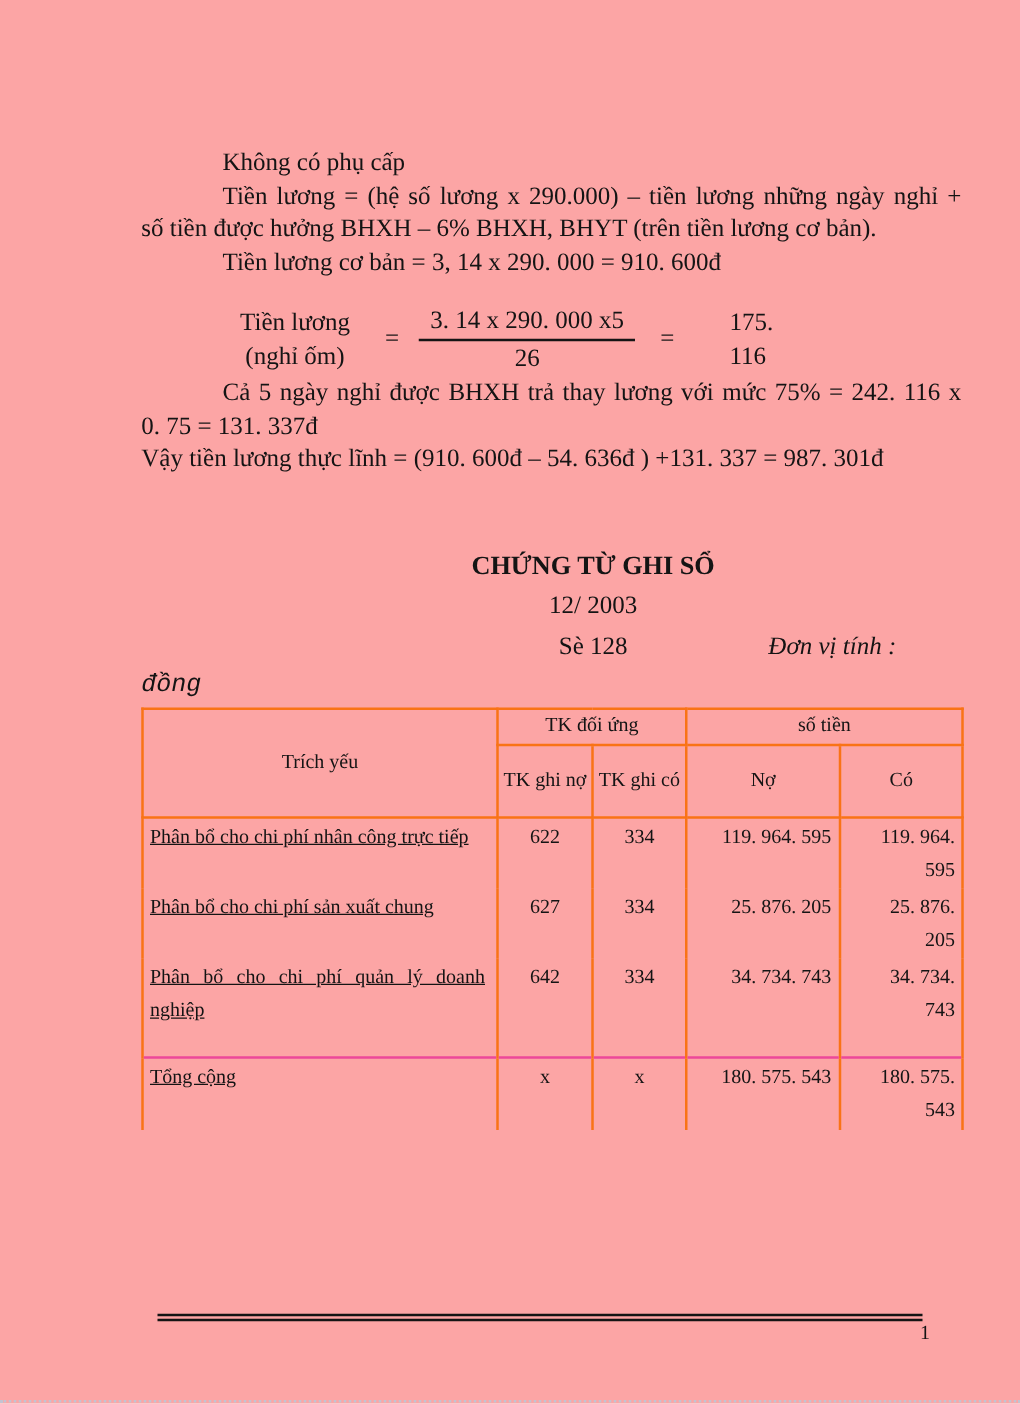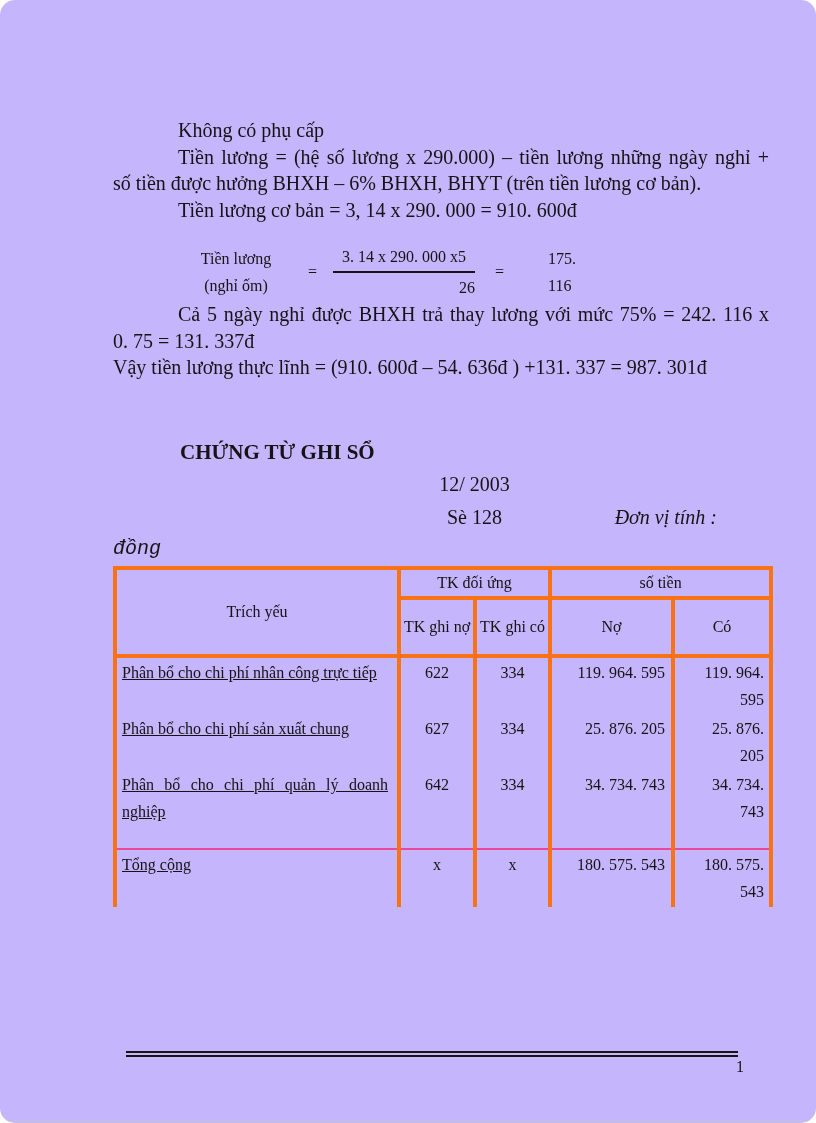--- a/index.html
+++ b/index.html
@@ -1,63 +1,62 @@
 <!DOCTYPE html>
 <html><head>
 <meta charset="utf-8">
 <style>
   * { margin: 0; padding: 0; box-sizing: border-box; }
   html, body { background: #ffffff; }
   .page {
     position: relative;
     width: 816px; height: 1123px;
-    background: #c4b5fd;
+    background: #fca5a5;
     color: #141414;
     font-family: "Liberation Serif", serif;
     overflow: hidden;
-    border-radius: 15px;
   }
   .content { padding: 117px 47px 0 113px; }
 
   
   .para { font-size: 20px; }
   .tline { line-height: 26.7px; }
   .tline.indent { padding-left: 65px; }
   .tline.stretch { text-align: justify; text-align-last: justify; }
 
   
   .formula {
     display: flex; align-items: center;
     margin-top: 19px; margin-left: 67px;
-    font-size: 16px; line-height: 27px;
+    font-size: 20px; line-height: 27px;
   }
   .f-label { width: 112px; text-align: center; }
   .f-eq { margin: 0 16px; }
   .f-eq2 { margin: 0 18px 0 20px; }
-  .f-frac { text-align: right; }
+  .f-frac { text-align: center; }
   .f-num { padding: 0 9px 1px 9px; border-bottom: 2px solid #141414; }
   .f-den { padding-top: 1px; }
   .f-res { width: 48px; margin-left: 26px; }
 
   
   .voucher { margin-top: 55px; font-size: 20px; line-height: 32.5px; }
-  .v-title { font-weight: bold; text-align: left; padding-left: 67px; font-size: 21px; }
+  .v-title { font-weight: bold; text-align: center; padding-left: 67px; font-size: 21px; }
   .v-period { text-align: center; padding-left: 67px; }
   .v-number-row { position: relative; text-align: center; padding-left: 67px; }
   .v-unit-label { position: absolute; right: 52px; top: 0; font-style: italic; }
   .v-unit-value { font-style: italic; text-align: left; font-family: Liberation Mono, monospace; }
 
   
   table.voucher-table {
     border-collapse: collapse;
     width: 656px;
     table-layout: fixed;
     font-size: 16px;
   }
-  .voucher-table th, .voucher-table td { border: 4px solid #f97316; }
+  .voucher-table th, .voucher-table td { border: 2px solid #f97316; }
   .voucher-table th { font-weight: normal; text-align: center; vertical-align: middle; line-height: 26px; }
   .thead-row1 th { height: 29px; }
   .thead-row2 th { height: 58px; }
   .voucher-table tbody td {
     border-top: none; border-bottom: none;
     vertical-align: top; line-height: 27.5px; padding-top: 1px;
   }
   tr.r0 { height: 55px; } tr.r1 { height: 55px; } tr.r2 { height: 79px; }
   tr.total-row { height: 58px; }
   tr.total-row td { border-top: 2px solid #ec4899; }

